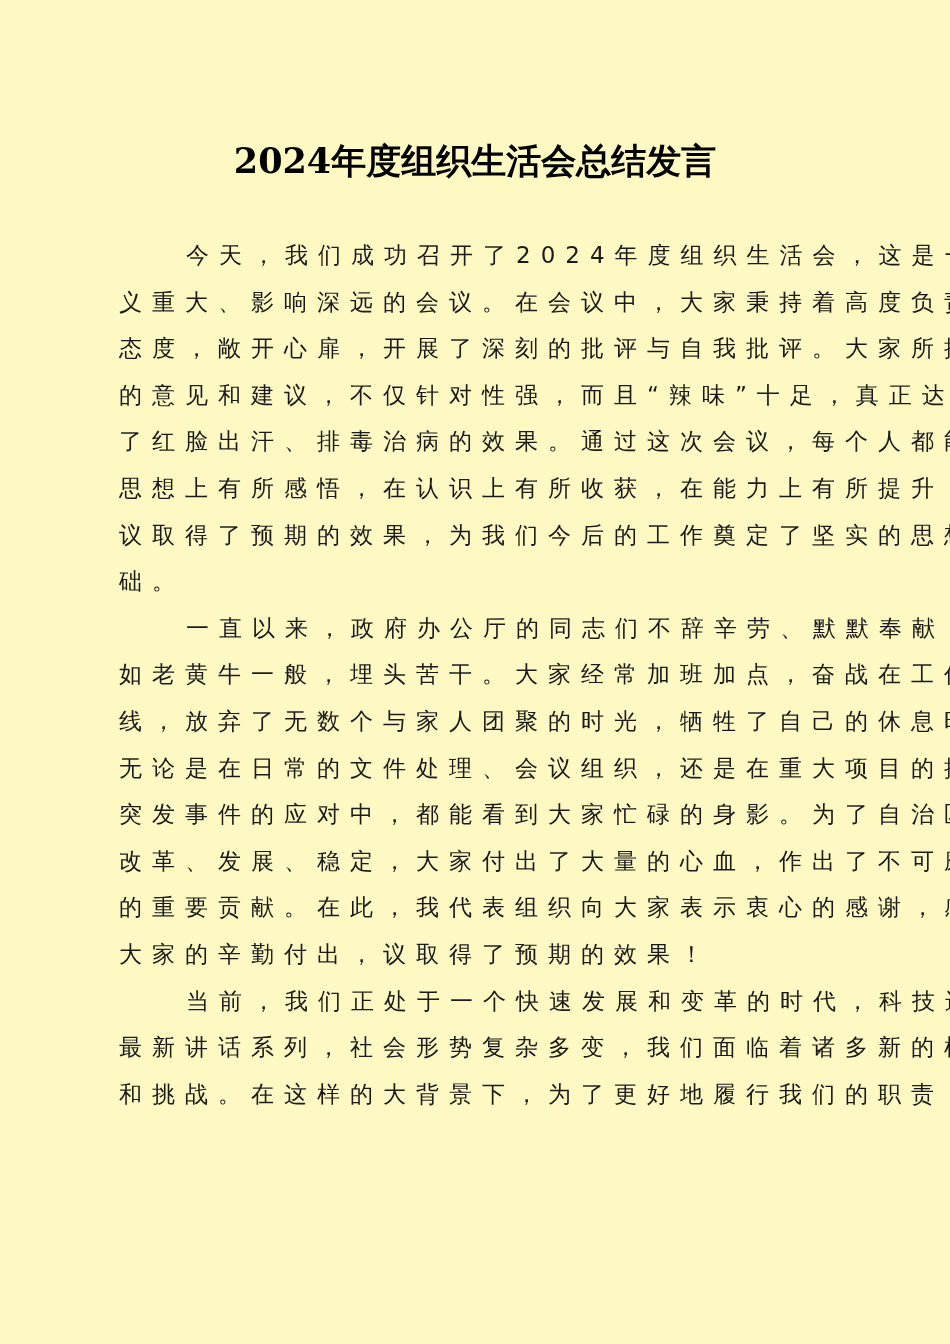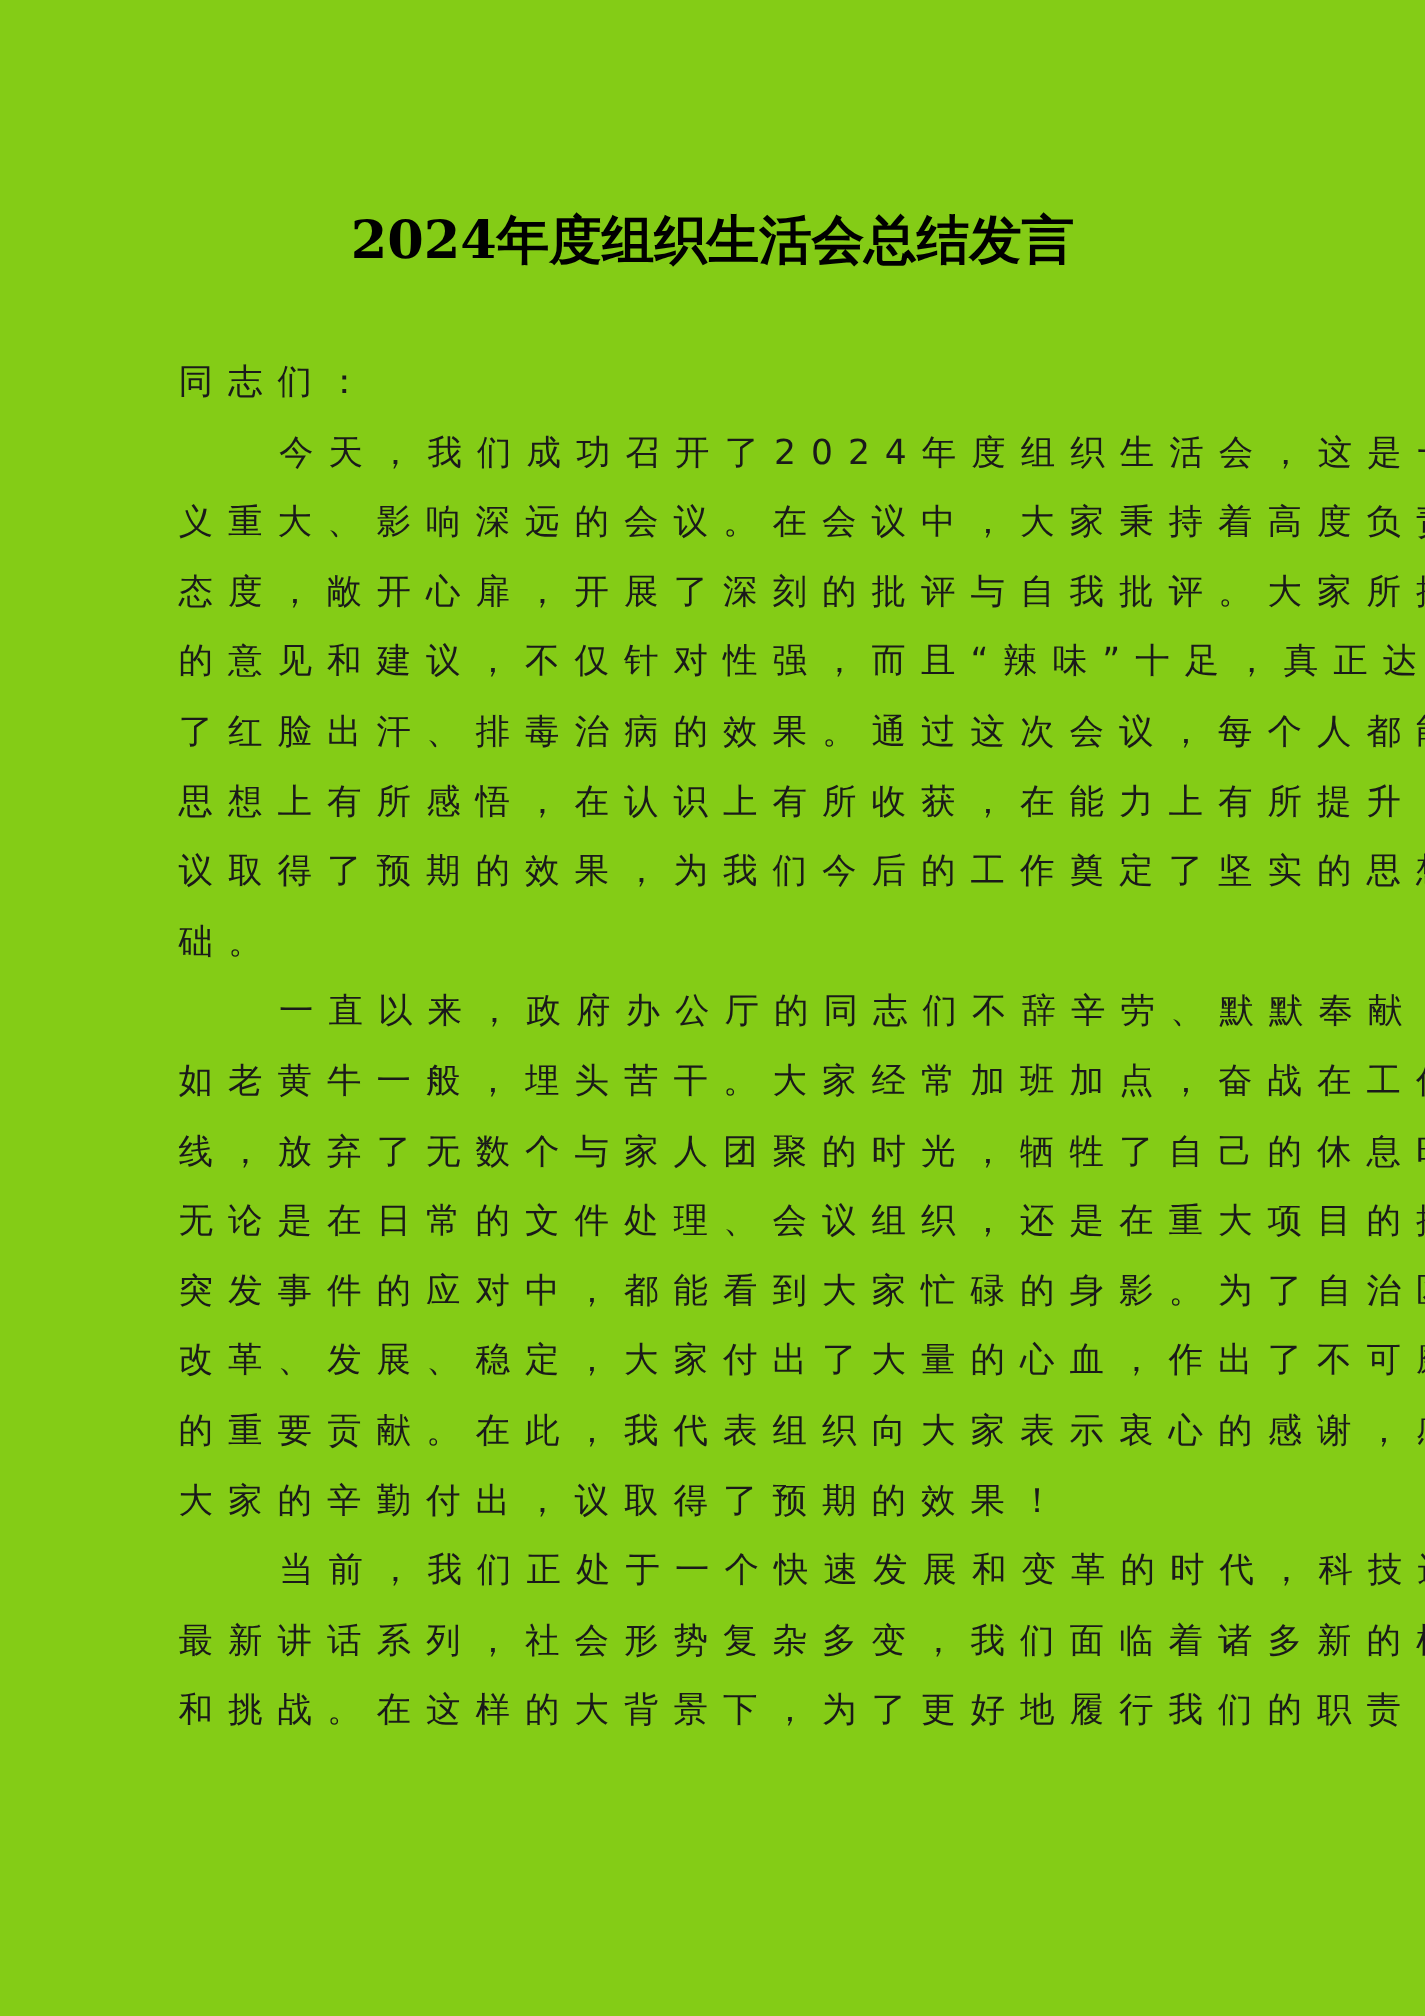--- a/index.html
+++ b/index.html
@@ -1,19 +1,19 @@
 <!DOCTYPE html>
 <html><head>
   <meta charset="utf-8">
   <style>
     html, body { margin: 0; padding: 0; background: #ffffff; }
     body { width: 950px; height: 1344px; position: relative; overflow: hidden; }
     .page {
       position: absolute; left: 0; top: 0; width: 950px; height: 1344px;
-      background: #84cc16; color: #111111;
+      background: #fef9c3; color: #111111;
     }
     .title {
       position: absolute; left: 0; top: 138px; width: 950px; text-align: center;
       font-family: "DejaVu Serif", "Liberation Serif", serif;
       font-weight: bold; font-size: 35px; line-height: 46px; letter-spacing: 0px;
       color: #000000;
     }
     .body-text {
       position: absolute; left: 119px; top: 232px; width: 712px;
       font-family: "DejaVu Sans", "Liberation Sans", sans-serif;
@@ -23,21 +23,20 @@
     .line { white-space: nowrap; height: 46.6px; }
     .indent { padding-left: 67px; }
   </style>
 </head>
 <body>
 
 <div class="page">
   <div class="title">2024年度组织生活会总结发言</div>
 
   <div class="body-text">
-    <div class="line">同志们：</div>
 
     <div>
       <div class="line indent">今天，我们成功召开了2024年度组织生活会，这是一次意</div>
       <div class="line">义重大、影响深远的会议。在会议中，大家秉持着高度负责的</div>
       <div class="line">态度，敞开心扉，开展了深刻的批评与自我批评。大家所提出</div>
       <div class="line">的意见和建议，不仅针对性强，而且“辣味”十足，真正达到</div>
       <div class="line">了红脸出汗、排毒治病的效果。通过这次会议，每个人都能在</div>
       <div class="line">思想上有所感悟，在认识上有所收获，在能力上有所提升，会</div>
       <div class="line">议取得了预期的效果，为我们今后的工作奠定了坚实的思想基</div>
       <div class="line">础。</div>

